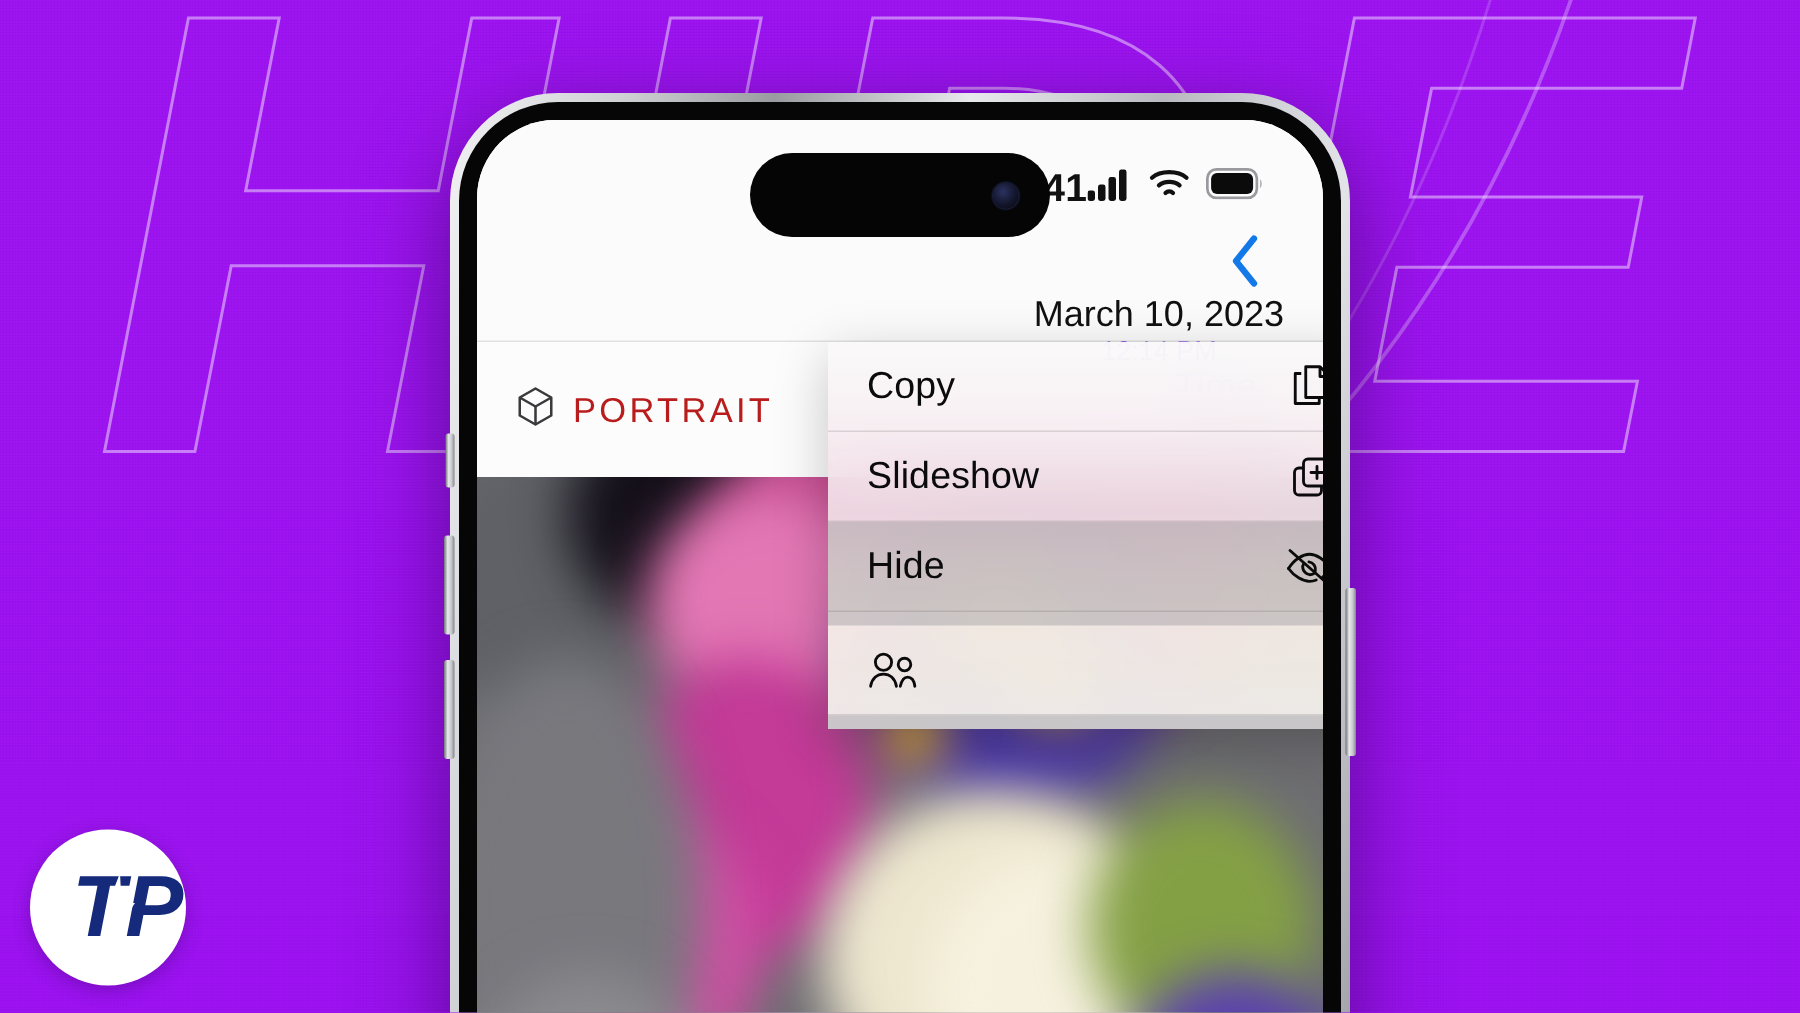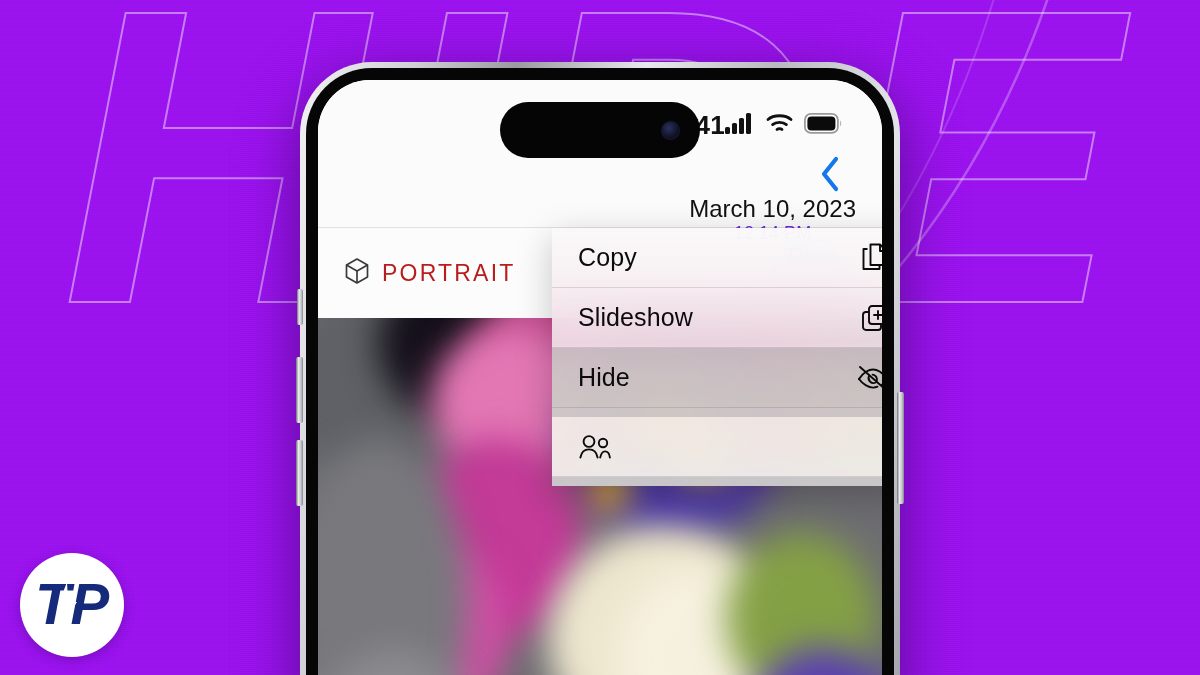--- a/index.html
+++ b/index.html
@@ -170,21 +170,21 @@
   .menu-item.highlighted{ background:rgba(120,118,124,.30); }
   .menu-label{ flex:1; font-size:25px; color:#0b0b0c; font-weight:400; letter-spacing:.1px; }
   .menu-icon{ width:34px; display:flex; align-items:center; justify-content:flex-end; }
   .group-gap{ height:9px; background:rgba(120,118,128,.30); }
 
   
   #logo{
     position:absolute; left:20px; bottom:18px;
     width:104px; height:104px; border-radius:50%;
     background:#ffffff;
-    display:flex; align-items:center; justify-content:center;
+    display:flex; align-items:center; justify-content:flex-end;
     z-index:30;
     box-shadow:0 3px 12px rgba(40,0,80,.30);
   }
 </style>
 </head>
 <body>
 
 <div id="bg" style="background: rgb(155, 17, 240);">
   <div id="bg-noise"></div>
 

